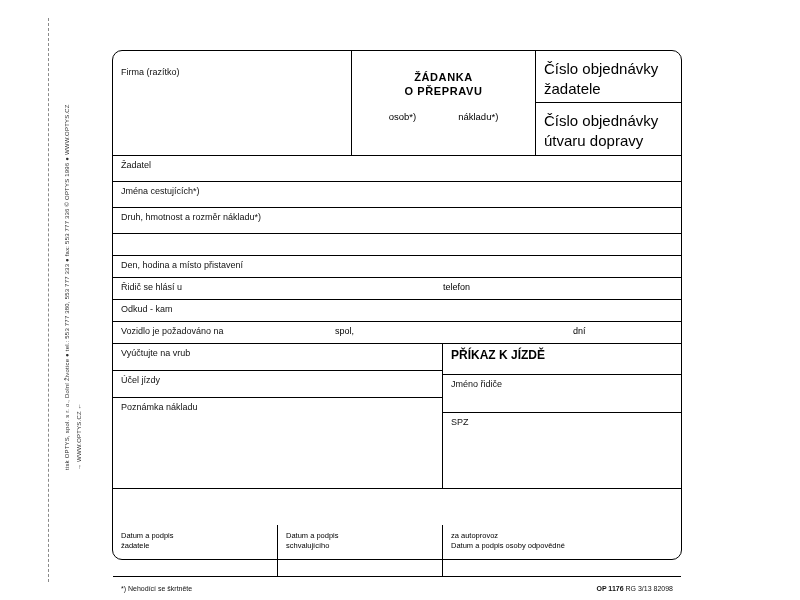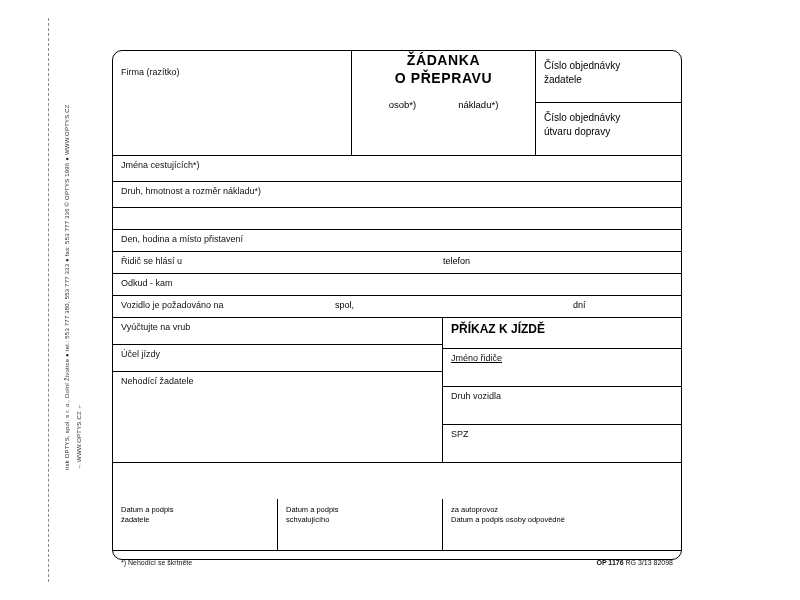--- a/index.html
+++ b/index.html
@@ -79,22 +79,22 @@
   .hdr-title {
     position: absolute;
     left: 238px; top: 0;
     width: 185px; height: 105px;
     border-left: 1.6px solid #000;
     border-right: 1.6px solid #000;
     box-sizing: border-box;
     text-align: center;
   }
   .title-main {
-    margin-top: 1px;
-    font-size: 14px;
+    margin-top: 20px;
+    font-size: 11px;
     font-weight: bold;
     letter-spacing: .6px;
     line-height: 1.25;
   }
   .title-sub {
     margin-top: 12px;
     font-size: 9.5px;
     display: flex;
     justify-content: center;
     gap: 42px;
@@ -102,21 +102,21 @@
   .hdr-right {
     position: absolute;
     left: 423px; top: 0;
     right: 0; height: 105px;
     box-sizing: border-box;
   }
   .hdr-right-cell {
     height: 52px;
     box-sizing: border-box;
     padding: 8px 8px 0 8px;
-    font-size: 10px;
+    font-size: 15px;
     line-height: 1.35;
   }
   .hdr-right-cell.top { border-bottom: 1.6px solid #000; }
 
   .lbl {
     font-size: 9px;
     color: #111;
     line-height: 1.3;
   }
 
@@ -253,20 +253,23 @@
           <div>Číslo objednávky</div>
           <div>žadatele</div>
         </div>
         <div class="hdr-right-cell">
           <div>Číslo objednávky</div>
           <div>útvaru dopravy</div>
         </div>
       </div>
     </div>
 
+    <div class="row h26">
+      <span class="lbl">Žadatel</span>
+    </div>
 
     <div class="row h26">
       <span class="lbl">Jména cestujících*)</span>
     </div>
 
     <div class="row h26">
       <span class="lbl">Druh, hmotnost a rozměr nákladu*)</span>
     </div>
 
     <div class="row h22 thick">
@@ -294,33 +297,30 @@
 
     <div class="split">
       <div class="split-left">
         <div class="sub-row" style="height:27px;">
           <span class="lbl">Vyúčtujte na vrub</span>
         </div>
         <div class="sub-row" style="height:27px;">
           <span class="lbl">Účel jízdy</span>
         </div>
         <div class="sub-row last" style="height:91px;">
-          <span class="lbl">Nehodící žadatele</span>
+          <span class="lbl">Poznámka nákladu</span>
         </div>
       </div>
 
       <div class="split-right">
         <div class="prikaz">
           <span>PŘÍKAZ K JÍZDĚ</span>
         </div>
-        <div class="sub-row" style="height:38px;text-decoration:underline;">
+        <div class="sub-row" style="height:38px;">
           <span class="lbl">Jméno řidiče</span>
-        </div>
-        <div class="sub-row" style="height:38px;">
-          <span class="lbl">Druh vozidla</span>
         </div>
         <div class="sub-row last" style="height:38px;">
           <span class="lbl">SPZ</span>
         </div>
       </div>
     </div>
 
     <div class="signatures">
       <div class="sig s1">
         <div>Datum a podpis</div>

